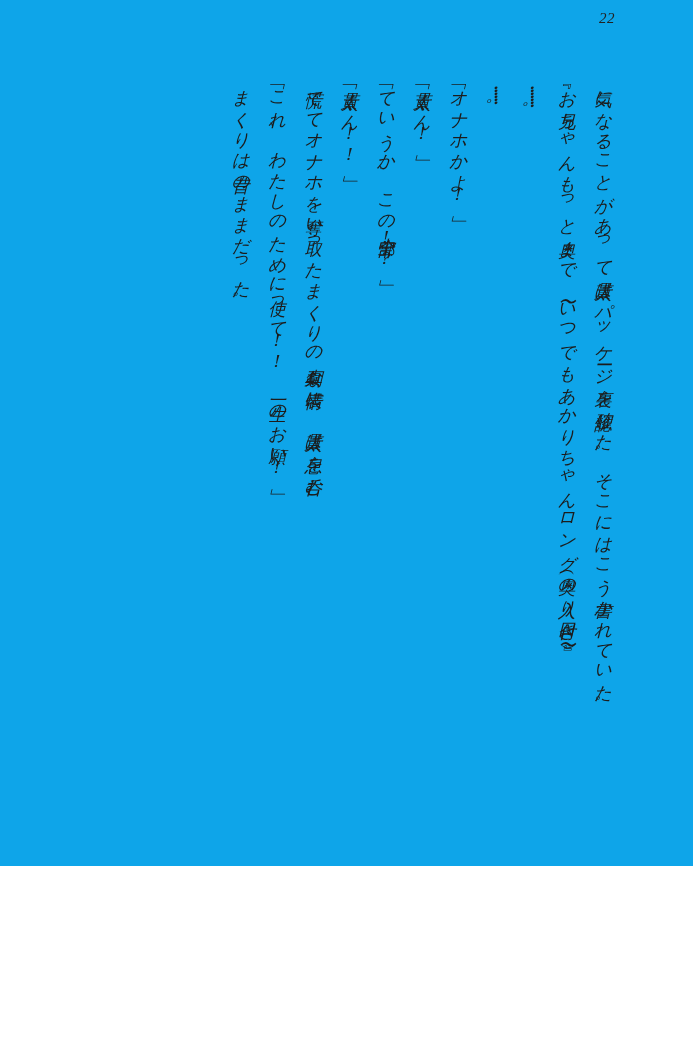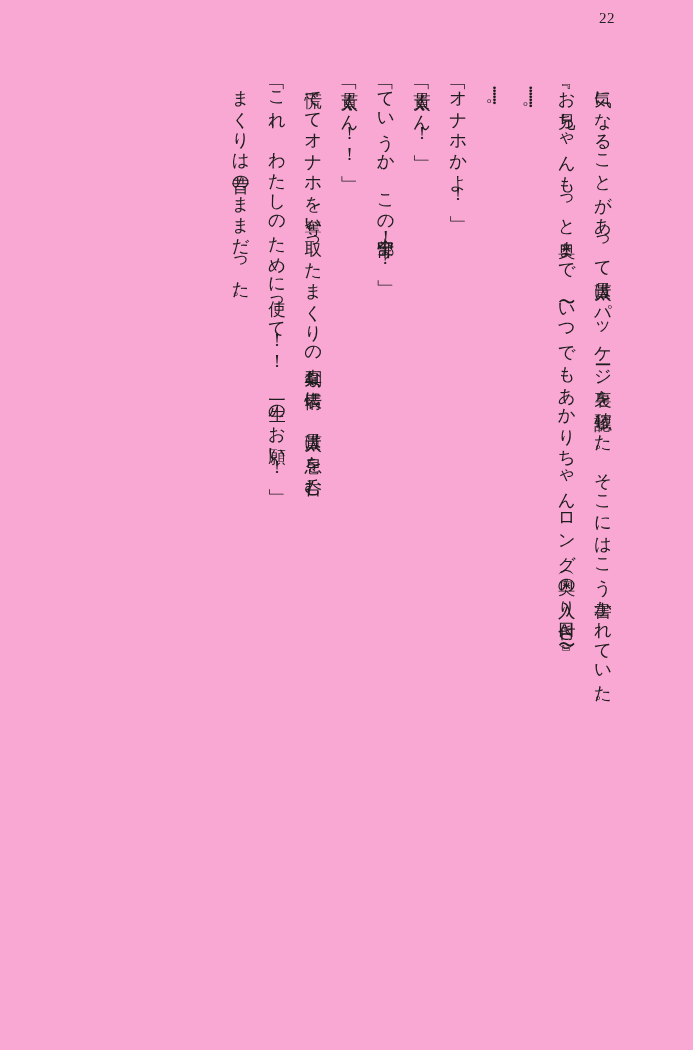--- a/index.html
+++ b/index.html
@@ -7,24 +7,25 @@
     padding: 0;
     background: #ffffff;
   }
   body {
     font-family: "Liberation Serif", "DejaVu Serif", serif;
     color: #1a1a1a;
   }
   .page {
     position: relative;
     width: 693px;
-    height: 1050px;
-    background: #f9a8d4;
+    height: 866px;
+    background: #0ea5e9;
     overflow: hidden;
     box-sizing: border-box;
+    font-style: italic;
   }
   .page-number {
     position: absolute;
     top: 10px;
     right: 78px;
     font-size: 15px;
     letter-spacing: 0.5px;
     color: #222;
     font-family: "Liberation Serif", "DejaVu Serif", serif;
   }

